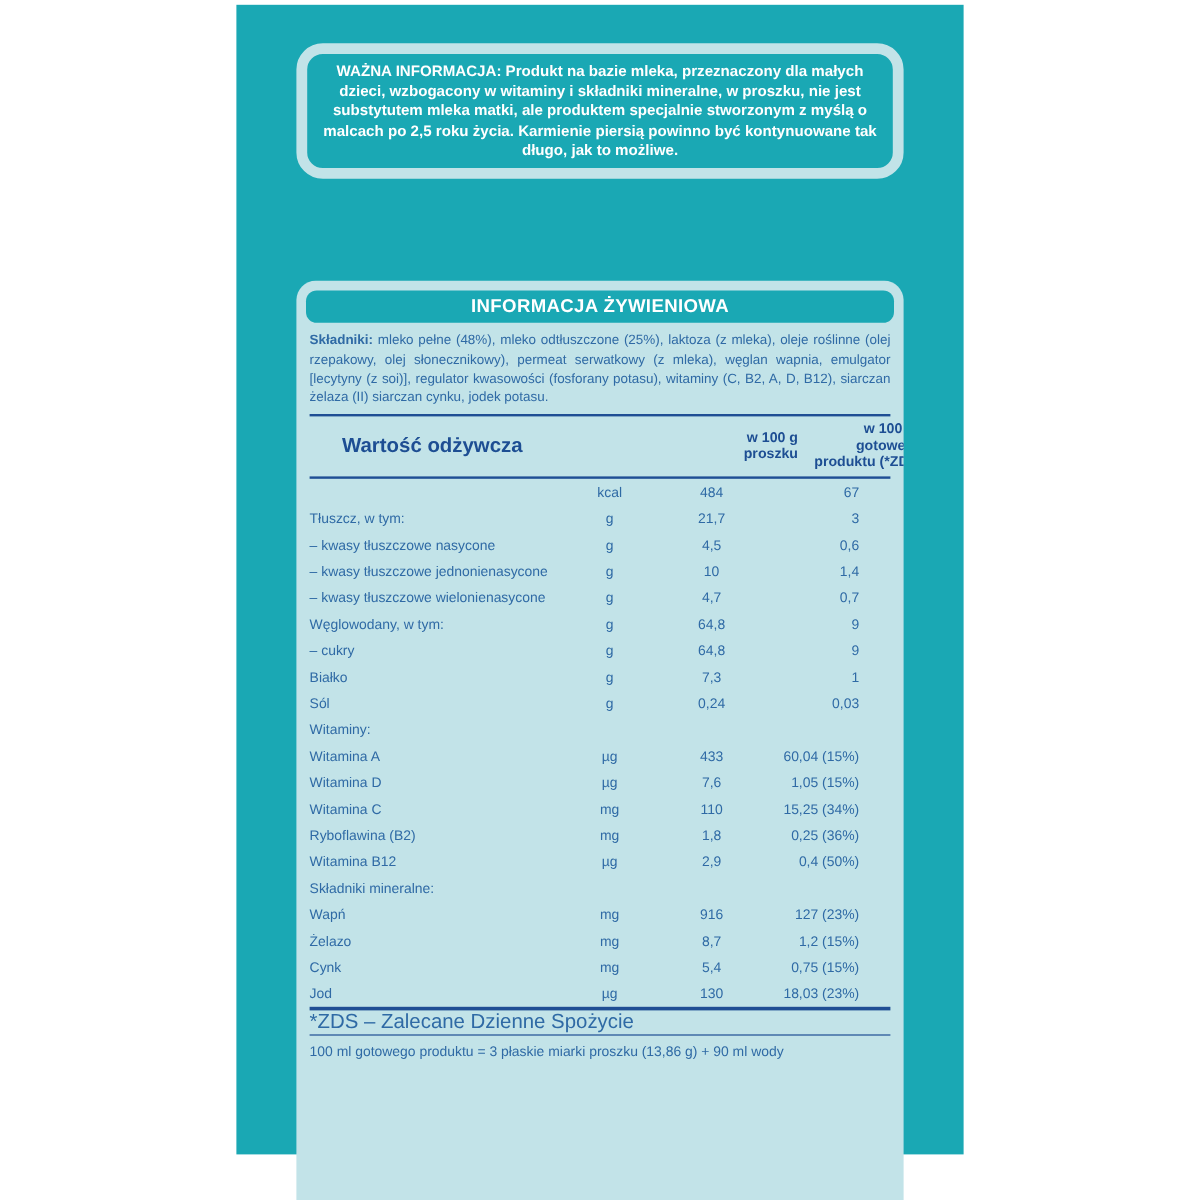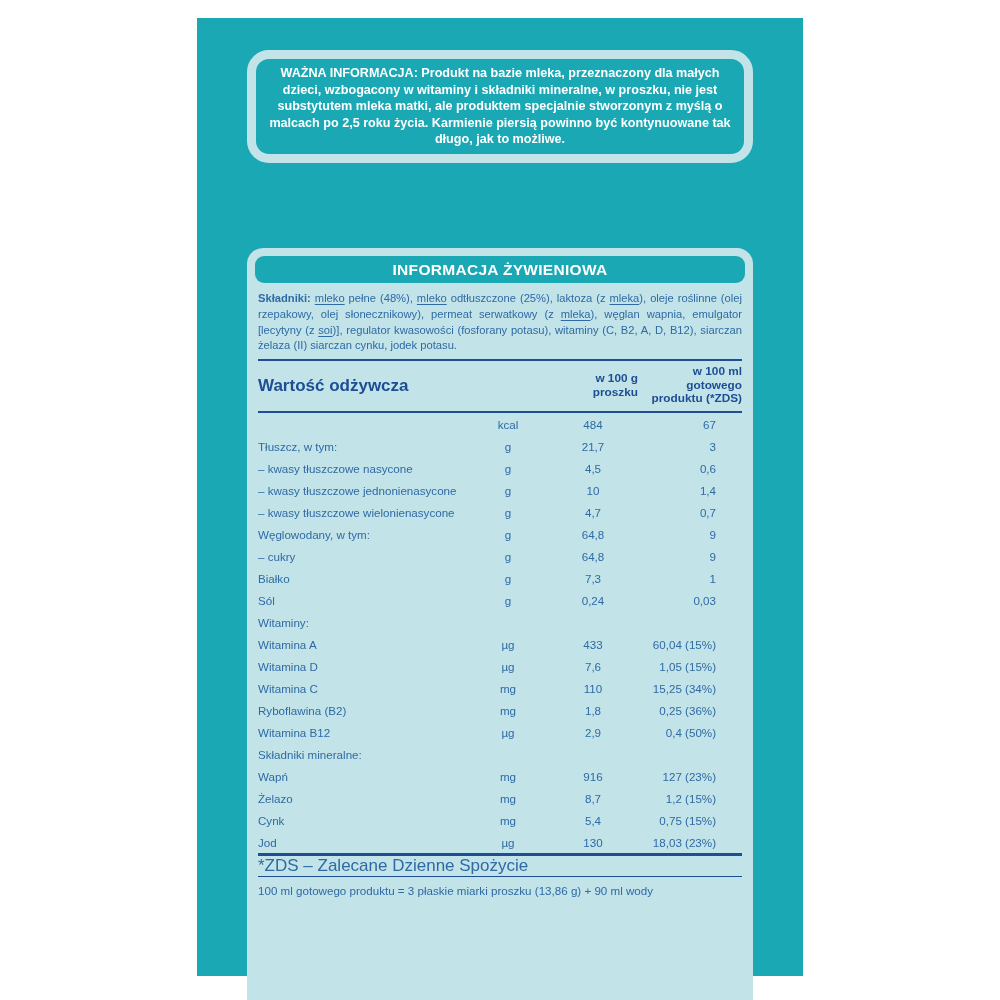--- a/index.html
+++ b/index.html
@@ -1,21 +1,21 @@
 <!DOCTYPE html>
 <html><head>
 <meta charset="utf-8">
 <style>
   html,body{margin:0;padding:0;}
   body{
     width:1000px;height:1000px;position:relative;background:#ffffff;
     font-family:"Liberation Sans", sans-serif;overflow:hidden;
   }
   .panel{
-    position:absolute;left:197px;top:18px;width:606px;height:958px;
+    position:absolute;left:197px;top:4px;width:606px;height:958px;
     background:#1aa8b4;
   }
   
   .warning-box{
     position:absolute;left:50px;top:32px;width:506px;height:113px;
     box-sizing:border-box;border:9px solid #c2e3e8;border-radius:22px;
     display:flex;align-items:center;justify-content:center;background:#1aa8b4;
   }
   .warning-text{
     color:#ffffff;font-weight:bold;font-size:12.6px;line-height:16.6px;
@@ -30,27 +30,27 @@
   .nutri-title-band{
     background:#1aa8b4;border-radius:9px;height:27px;
     display:flex;align-items:center;justify-content:center;
   }
   .nutri-title{color:#ffffff;font-weight:bold;font-size:15.5px;letter-spacing:.3px;}
   .nutri-content{padding:6px 3px 0 3px;color:#2f6aa5;}
   .ingredients{
     font-size:11.2px;line-height:15.8px;text-align:justify;margin:2px 0 5px 0;
   }
   .ingredients .b{font-weight:bold;}
-  .ingredients .u{text-decoration:underline;text-underline-offset:2px;}
+  .ingredients .u{text-underline-offset:2px;}
   .rule{background:#1f4e94;height:1.5px;border:0;margin:0;}
   .rule.thick{height:2.5px;}
   
   .thead{
     display:grid;grid-template-columns:210px 80px 90px 104px;
-    align-items:center;min-height:46px;padding:2px 0;
+    align-items:center;min-height:46px;padding:2px 0;margin-left:27px;
   }
   .thead .c0{font-weight:bold;font-size:17px;color:#1d4e93;}
   .thead .c2,.thead .c3{
     font-weight:bold;font-size:11.8px;line-height:13.5px;color:#1d4e93;
     text-align:right;
   }
   .trow{
     display:grid;grid-template-columns:210px 80px 90px 104px;
     align-items:center;height:22px;font-size:11.6px;
   }

